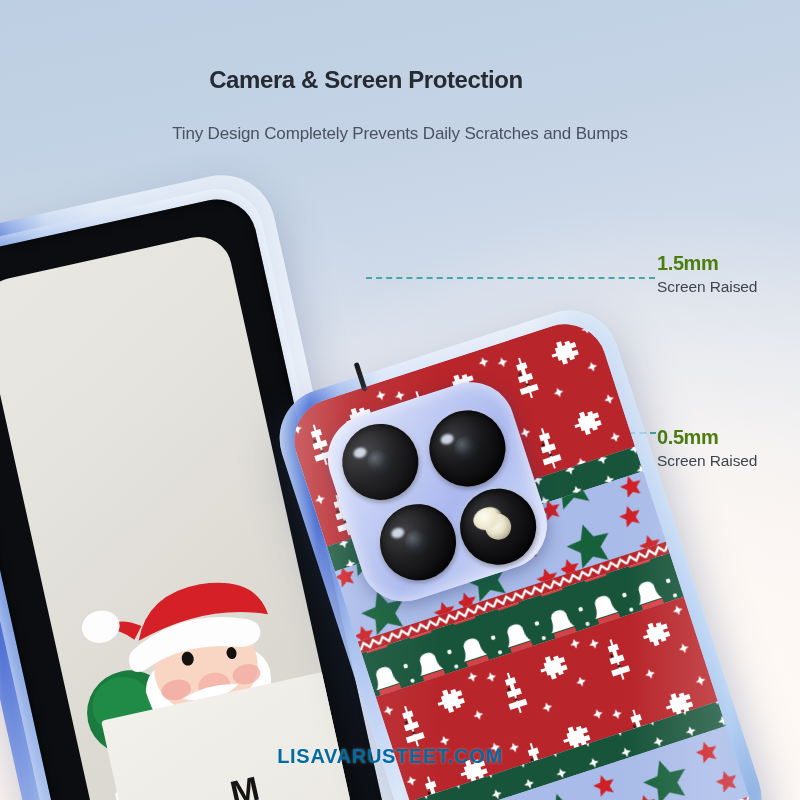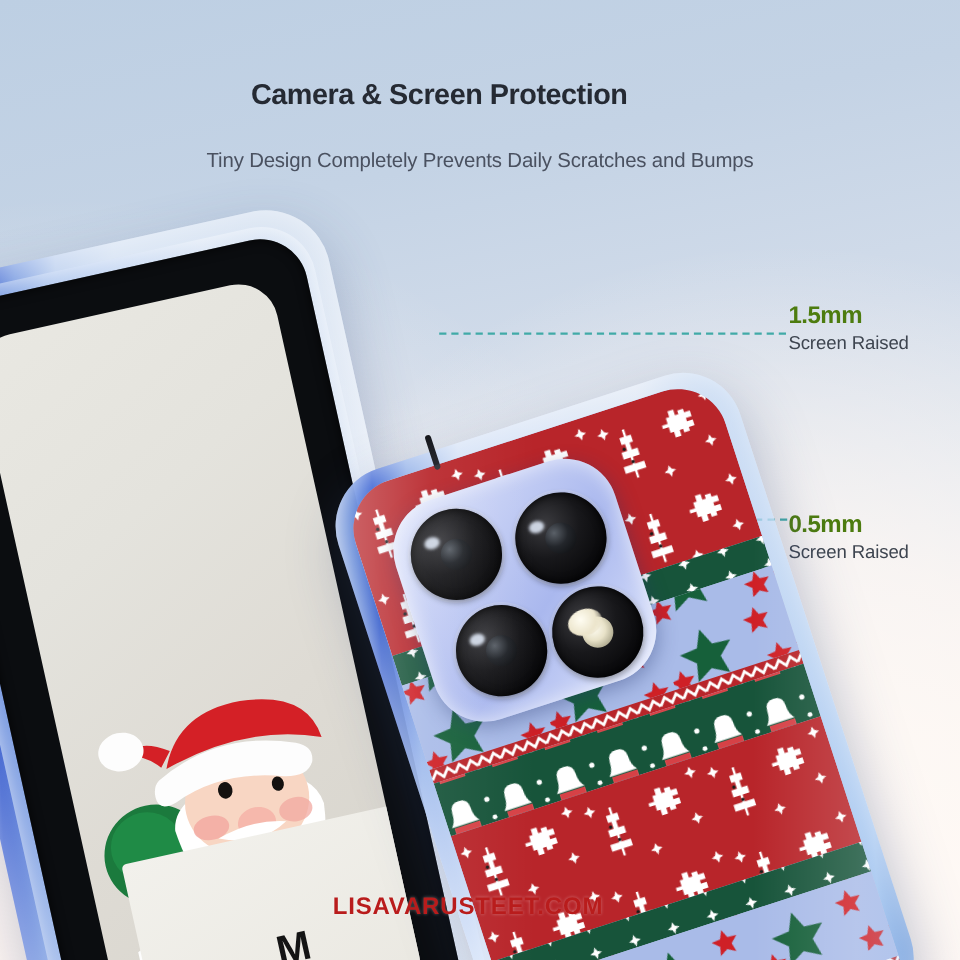--- a/index.html
+++ b/index.html
@@ -48,21 +48,21 @@
   #leader-dot {
     position:absolute; top:423px; left:581px; width:17px; height:17px;
     border-radius:50%;
     background:radial-gradient(circle at 36% 32%, #ffffff 0%, #f2f6fb 58%, #dde7f4 100%);
     box-shadow:0 0 4px rgba(255,255,255,.9);
   }
 
   
   #watermark {
     position:absolute; top:745px; left:0; width:780px; text-align:center;
-    font-size:20px; font-weight:700; letter-spacing:.7px; color:#b91c1c;
+    font-size:20px; font-weight:700; letter-spacing:.7px; color:#0369a1;
     z-index:60; text-shadow:0 0 3px rgba(255,255,255,.35);
   }
 
   
   #phone-front {
     position:absolute; left:-105px; top:205px;
     width:372px; height:720px;
     transform:rotate(-12.5deg);
     transform-origin:50% 0%;
     z-index:10;

